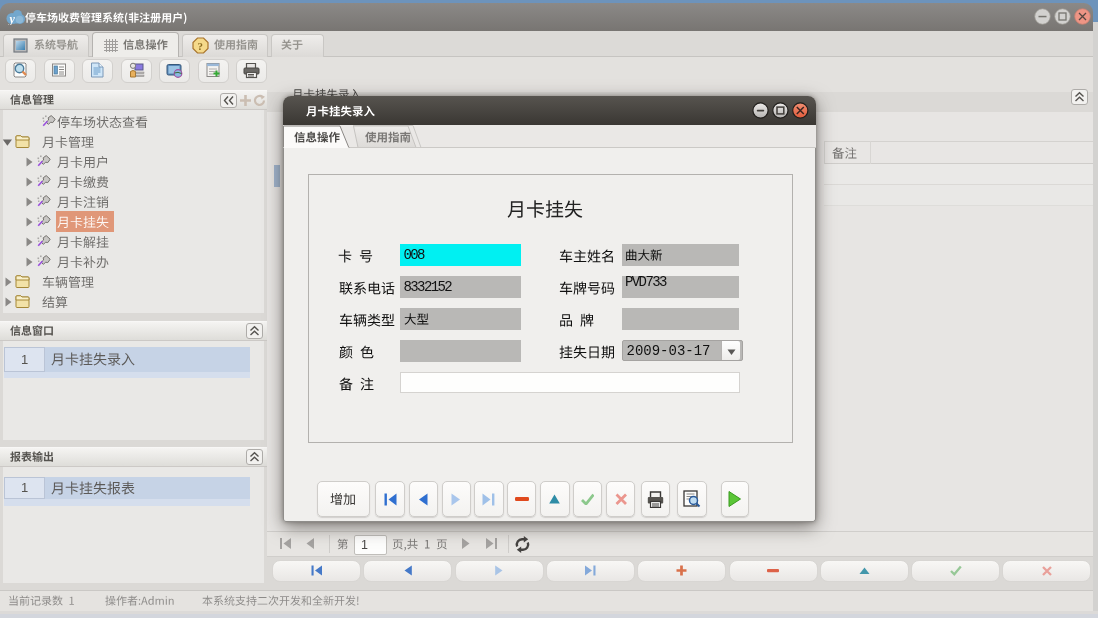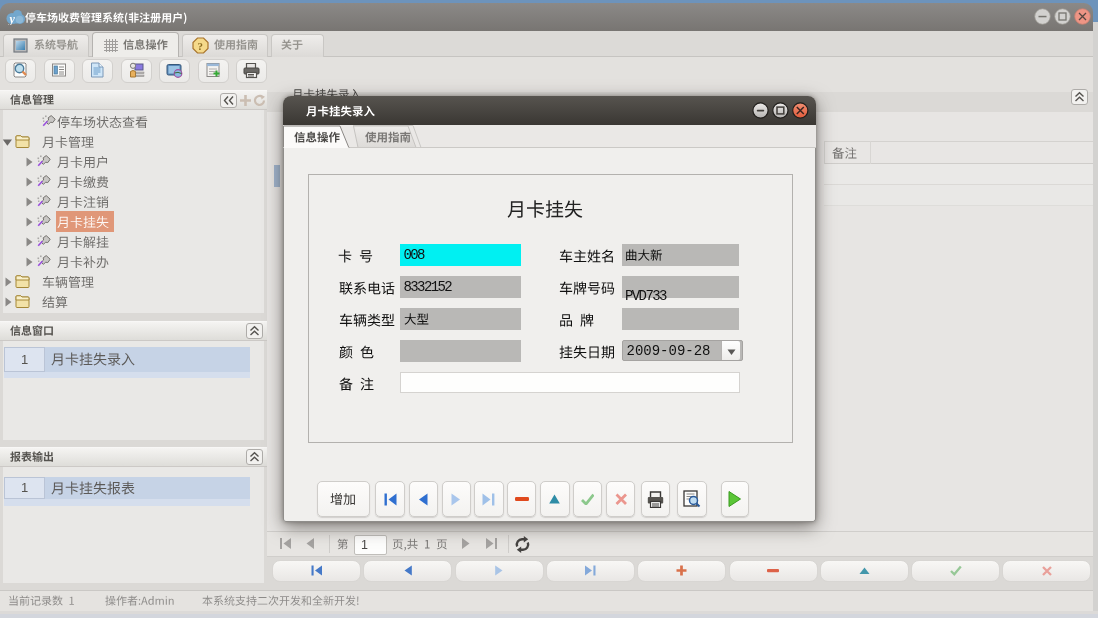--- a/index.html
+++ b/index.html
@@ -494,25 +494,25 @@
 <div style="position:absolute;left:438px;top:245.3px;width:19px;height:19px;background:linear-gradient(#fefefe,#eeedeb);border-left:1px solid #b5b3b1;border-radius:0 2px 2px 0;"></div>
 <svg style="position:absolute;left:443.5px;top:252.8px;" width="9" height="7">
       <path d="M0.5 0.5 L8.5 0.5 L4.5 6 Z" fill="#5a5856"></path>
     </svg>
 <div style="position:absolute;left:117px;top:276.3px;width:340px;height:21px;background:#fefefd;border:1px solid #d5d3d0;"></div>
 <div style="position:absolute;left:120.5px;top:148.5px;font:14px 'Liberation Mono',monospace;color:#111;line-height:21px;letter-spacing:-1.6px">008</div>
 <svg style="position:absolute;left:341.5px;top:148.0px;overflow:visible" width="39" height="22">
       <path transform="translate(0,15.81)" d="M7.3 -10.4V-8H5.2V-10.4H4.2V-8H1.2V1H2.1V0.2H10.4V1H11.3V-8H8.2V-10.4ZM2.1 -0.7V-3.5H4.2V-0.7ZM10.4 -0.7H8.2V-3.5H10.4ZM5.2 -0.7V-3.5H7.3V-0.7ZM2.1 -4.4V-7.1H4.2V-4.4ZM10.4 -4.4H8.2V-7.1H10.4ZM5.2 -4.4V-7.1H7.3V-4.4Z M18.3 -10.5C18.2 -9.5 18.3 -8.2 18.1 -6.9H13.3V-6H17.9C17.4 -3.6 16.2 -1.2 13 0.2C13.3 0.4 13.6 0.7 13.8 1C16.8 -0.4 18.1 -2.8 18.8 -5.2C19.7 -2.4 21.4 -0.2 23.8 1C23.9 0.7 24.2 0.3 24.5 0.1C22.1 -0.9 20.4 -3.2 19.5 -6H24.3V-6.9H19.1C19.2 -8.2 19.3 -9.5 19.3 -10.5Z M29.5 -2.7C29.9 -2 30.3 -1.2 30.5 -0.6L31.2 -1C31 -1.6 30.6 -2.4 30.1 -3ZM26.7 -2.9C26.4 -2.2 26 -1.4 25.5 -0.9C25.7 -0.7 26 -0.5 26.2 -0.4C26.7 -1 27.2 -1.9 27.4 -2.8ZM31.9 -9.3V-5C31.9 -3.3 31.8 -1.2 30.8 0.3C30.9 0.4 31.3 0.7 31.5 0.9C32.6 -0.7 32.8 -3.2 32.8 -5V-5.4H34.7V0.9H35.6V-5.4H37V-6.3H32.8V-8.7C34.1 -8.9 35.5 -9.2 36.6 -9.6L35.8 -10.3C34.9 -9.9 33.3 -9.5 31.9 -9.3ZM27.7 -10.3C27.9 -10 28.1 -9.6 28.2 -9.2H25.8V-8.4H31.3V-9.2H29.2C29 -9.6 28.8 -10.1 28.5 -10.6ZM29.7 -8.3C29.6 -7.8 29.3 -6.9 29 -6.3H25.6V-5.5H28.1V-4.2H25.6V-3.4H28.1V-0.2C28.1 -0.1 28.1 -0.1 28 -0.1C27.9 -0.1 27.5 -0.1 27 -0.1C27.1 0.2 27.3 0.5 27.3 0.7C27.9 0.7 28.3 0.7 28.6 0.6C28.9 0.5 29 0.2 29 -0.2V-3.4H31.3V-4.2H29V-5.5H31.5V-6.3H29.9C30.1 -6.9 30.4 -7.5 30.6 -8.2ZM26.6 -8.1C26.8 -7.6 27 -6.8 27.1 -6.3L27.9 -6.6C27.8 -7 27.6 -7.8 27.3 -8.3Z" fill="#111"></path>
     </svg>
 <div style="position:absolute;left:120.5px;top:180.5px;font:14px 'Liberation Mono',monospace;color:#111;line-height:21px;letter-spacing:-1.6px">8332152</div>
-<div style="position:absolute;left:342px;top:190px;font:14px 'Liberation Mono',monospace;color:#111;line-height:21px;letter-spacing:-1.6px">PVD733</div>
+<div style="position:absolute;left:342px;top:176px;font:14px 'Liberation Mono',monospace;color:#111;line-height:21px;letter-spacing:-1.6px">PVD733</div>
 <svg style="position:absolute;left:121.0px;top:212.0px;overflow:visible" width="27" height="22">
       <path transform="translate(0,15.81)" d="M5.8 -10.5C5.8 -9.5 5.8 -8.2 5.6 -6.9H0.8V-6H5.4C4.9 -3.6 3.7 -1.2 0.5 0.2C0.8 0.4 1.1 0.7 1.2 1C4.3 -0.4 5.7 -2.8 6.3 -5.2C7.2 -2.4 8.8 -0.2 11.3 1C11.4 0.7 11.7 0.3 12 0.1C9.6 -0.9 7.9 -3.2 7 -6H11.8V-6.9H6.6C6.8 -8.2 6.8 -9.5 6.8 -10.5Z M20.4 -9.8V-5.6H21.3V-9.8ZM22.8 -10.4V-4.8C22.8 -4.7 22.7 -4.6 22.5 -4.6C22.3 -4.6 21.7 -4.6 21 -4.6C21.1 -4.4 21.3 -4 21.3 -3.8C22.2 -3.8 22.8 -3.8 23.2 -3.9C23.6 -4.1 23.7 -4.3 23.7 -4.8V-10.4ZM17.4 -9.2V-7.4H15.8V-7.5V-9.2ZM13.3 -7.4V-6.6H14.9C14.7 -5.8 14.3 -4.9 13.2 -4.2C13.4 -4.1 13.7 -3.8 13.8 -3.6C15.1 -4.4 15.6 -5.5 15.7 -6.6H17.4V-3.9H18.2V-6.6H19.7V-7.4H18.2V-9.2H19.4V-10H13.8V-9.2H14.9V-7.5V-7.4ZM18.3 -4.2V-2.8H14.4V-1.9H18.3V-0.3H13.1V0.6H24.4V-0.3H19.3V-1.9H23.1V-2.8H19.3V-4.2Z" fill="#111"></path>
     </svg>
-<div style="position:absolute;left:343.5px;top:245px;font:14px 'Liberation Mono',monospace;color:#111;line-height:21px;letter-spacing:0px">2009-09-28</div>
+<div style="position:absolute;left:343.5px;top:245px;font:14px 'Liberation Mono',monospace;color:#111;line-height:21px;letter-spacing:0px">2009-03-17</div>
 <div style="position:absolute;left:34px;top:385px;width:53px;height:36px;background:linear-gradient(#fdfcfb,#f3f2f0);border:1px solid #cfcdca;border-radius:5px;box-shadow:0 1px 1px rgba(120,115,110,.25);"></div>
 <svg style="position:absolute;left:47.0px;top:392.0px;overflow:visible" width="28" height="22">
       <path transform="translate(0,16.00)" d="M6.1 -7.7C6.4 -7.2 6.8 -6.4 6.9 -5.9L7.5 -6.1C7.4 -6.6 7 -7.4 6.6 -8ZM10 -8C9.8 -7.4 9.3 -6.6 9 -6.1L9.5 -5.8C9.8 -6.3 10.3 -7.1 10.7 -7.7ZM0.5 -1.7 0.8 -0.7C1.9 -1.1 3.2 -1.7 4.5 -2.2L4.3 -3L3 -2.5V-6.8H4.3V-7.7H3V-10.8H2.1V-7.7H0.7V-6.8H2.1V-2.2ZM5.7 -10.5C6.1 -10.1 6.5 -9.4 6.7 -9L7.5 -9.5C7.3 -9.8 6.9 -10.5 6.6 -10.9ZM4.8 -9V-4.7H11.8V-9H10C10.4 -9.5 10.8 -10.1 11.1 -10.6L10.1 -10.9C9.9 -10.4 9.4 -9.6 9 -9ZM5.7 -8.3H7.9V-5.4H5.7ZM8.7 -8.3H10.9V-5.4H8.7ZM6.4 -1.3H10.3V-0.4H6.4ZM6.4 -2.1V-3.2H10.3V-2.1ZM5.5 -3.9V1H6.4V0.4H10.3V1H11.2V-3.9Z M20.4 -9.3V0.8H21.4V-0.1H23.9V0.7H24.9V-9.3ZM21.4 -1.1V-8.4H23.9V-1.1ZM15.5 -10.8 15.5 -8.4H13.7V-7.5H15.5C15.4 -4.2 15 -1.3 13.4 0.4C13.6 0.5 14 0.8 14.1 1.1C15.9 -0.9 16.3 -4 16.4 -7.5H18.4C18.3 -2.5 18.2 -0.7 17.9 -0.3C17.8 -0.2 17.7 -0.1 17.5 -0.1C17.3 -0.1 16.7 -0.1 16.1 -0.2C16.2 0.1 16.3 0.5 16.4 0.8C17 0.8 17.6 0.8 17.9 0.8C18.3 0.7 18.5 0.6 18.8 0.3C19.2 -0.3 19.3 -2.2 19.4 -8C19.4 -8.1 19.4 -8.4 19.4 -8.4H16.5L16.5 -10.8Z" fill="#3a3836"></path>
     </svg>
 <div style="position:absolute;left:92px;top:385px;width:30px;height:36px;background:linear-gradient(#fdfcfb,#f3f2f0);border:1px solid #cfcdca;border-radius:5px;box-shadow:0 1px 1px rgba(120,115,110,.25);"></div>
 <svg style="position:absolute;left:100.5px;top:396.5px" width="13" height="13">
       <rect x="0.5" y="0.5" width="2.4" height="12" fill="#2f6fd0"></rect>
       <path d="M12.5 0.5 L4.5 6.5 L12.5 12.5 Z" fill="#2f6fd0"></path>
     </svg>
 <div style="position:absolute;left:125.5px;top:385px;width:29px;height:36px;background:linear-gradient(#fdfcfb,#f3f2f0);border:1px solid #cfcdca;border-radius:5px;box-shadow:0 1px 1px rgba(120,115,110,.25);"></div>

